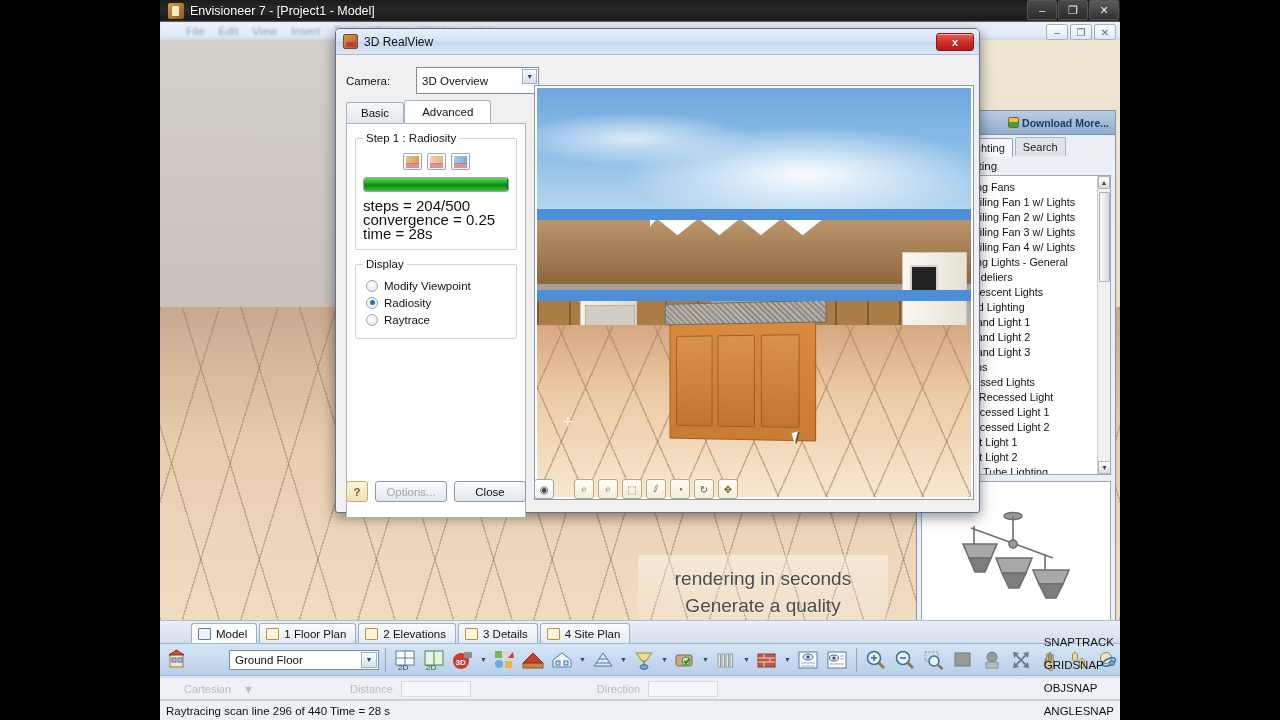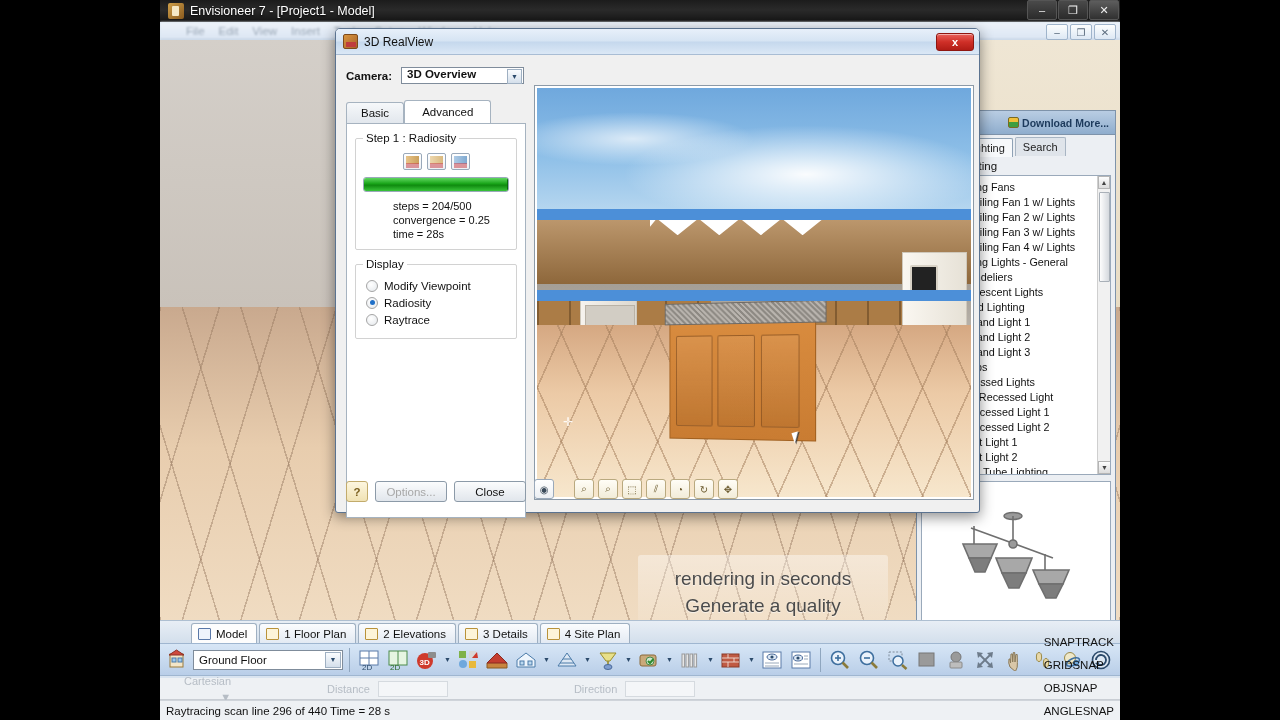--- a/index.html
+++ b/index.html
@@ -221,37 +221,37 @@
     width: 26px; height: 26px; border-radius: 3px;
     display:flex;align-items:center;justify-content:center;
     font-size: 13px; color:#2b4a6b; flex:0 0 auto; position:relative;
   }
   .tbicon svg{display:block;}
   .tbsep { width:1px;height:24px;background:#8fa6bf;margin:0 3px; flex:0 0 auto;}
   .caret { width:9px;height:26px;display:flex;align-items:center;justify-content:center;font-size:7px;color:#2b4a6b;flex:0 0 auto;}
   .floorsel {
     width: 150px; height: 20px; background: #fff; border: 1px solid #7f8c9b;
     font-size: 11.5px; color:#111; display:flex; align-items:center; padding-left:5px;
-    position: relative; flex:0 0 auto;
+    position: relative; flex:0 0 auto;margin-left:36px;
   }
   .floorsel .dd {
     position:absolute; right:1px; top:1px; width:16px; height:16px;
     background:linear-gradient(to bottom,#fafcfe,#d4dfeb); border:1px solid #9fb0c2;
     display:flex;align-items:center;justify-content:center;font-size:7px;color:#2b4a6b;
   }
 
   
   .coordbar {
     position: absolute; left: 0; top: 678px; width: 960px; height: 22px;
     background: #eef1f4; border-bottom: 1px solid #c9ced4;
     display:flex; align-items:center; gap:8px; padding-left: 24px;
     font-size: 11px; color:#b6bdc5;
   }
   .coordbar .fld { width: 70px; height: 16px; background:#f4f6f8; border:1px solid #d5dadf; }
-  .coordbar .cc { display:flex;align-items:flex-end;gap:4px;flex-direction:column;}
+  .coordbar .cc { display:flex;align-items:flex-end;gap:12px;}
 
   
   .statusbar {
     position: absolute; left: 0; top: 700px; width: 960px; height: 20px;
     background: #eef1f4; border-top: 1px solid #cfd4da;
     display: flex; align-items: center; font-size: 11.5px; color: #111;
     padding: 0 6px;
   }
   .status-right { margin-left:auto; display:flex; gap:11px;flex-direction:column; }
   .status-right span.off { color:#a9b0b8; }
@@ -283,26 +283,26 @@
     width: 38px; height: 18px; border-radius: 3px;
     background: linear-gradient(to bottom,#e9625c 0%,#cf2f27 50%,#b11c16 100%);
     border: 1px solid #8f1610;
     color:#fff; font-size:11px; font-weight:bold;
     display:flex;align-items:center;justify-content:center;
     box-shadow: inset 0 1px 0 rgba(255,255,255,.5);
   }
   .dlg-body { position:absolute; left:0; top:26px; right:0; bottom:0; }
 
   .camrow {
-    position:absolute; left:10px; top:12px; display:flex; align-items:center; gap:9px;
-    font-size: 11.5px; color:#111;font-weight:bold;
+    position:absolute; left:10px; top:12px; display:flex; align-items:center; gap:26px;
+    font-size: 11.5px; color:#111;
   }
   .camsel {
-    width: 123px; height: 17px; background:#fff; border:1px solid #7f8c9b;
-    font-size:11.5px; display:flex;padding-left:5px;position:relative;
+    width: 123px; height: 27px; background:#fff; border:1px solid #7f8c9b;
+    font-size:11.5px; display:flex;align-items:center;padding-left:5px;position:relative;
   }
   .camsel .dd{
     position:absolute; right:1px; top:1px; width:15px;height:15px;
     background:linear-gradient(to bottom,#fafcfe,#d4dfeb);border:1px solid #9fb0c2;
     display:flex;align-items:center;justify-content:center;font-size:7px;color:#2b4a6b;
   }
 
   .tabs2 { position:absolute; left:10px; top:45px; display:flex; align-items:flex-end; }
   .t2 {
     font-size:11.5px;color:#111;padding:4px 14px; border:1px solid #a6b3c0;border-bottom:none;
@@ -333,21 +333,21 @@
 
   .pbar {
     height: 15px; border:1px solid #9aa9ba; border-radius:3px; background:#e6e6e6;
     overflow:hidden; margin: 0 0 7px 0;
   }
   .pbar > div {
     height: 100%;
     background: linear-gradient(to bottom,#5fd65f 0%,#17a317 45%,#0f8a0f 55%,#39c439 100%);
     border-right:1px solid #0a6d0a;
   }
-  .stats { font-size: 11px; color:#111; line-height: 14px; margin-left: 30px; }
+  .stats { font-size: 15px; color:#111; line-height: 14px; }
 
   .chkrow { display:flex; align-items:center; gap:5px; font-size:11.5px; color:#8d8d8d; margin: 2px 0 7px 2px;}
   .chk {
     width:12px;height:12px;border:1px solid #a8a8a8;background:#eceff2;border-radius:2px;
     display:flex;align-items:center;justify-content:center;font-size:9px;color:#8d8d8d;
   }
   .btn {
     display:flex;align-items:center;justify-content:center;
     height: 21px; border:1px solid #8c9aa8; border-radius:3px;
     background: linear-gradient(to bottom,#fbfcfd,#e1e6ec);

